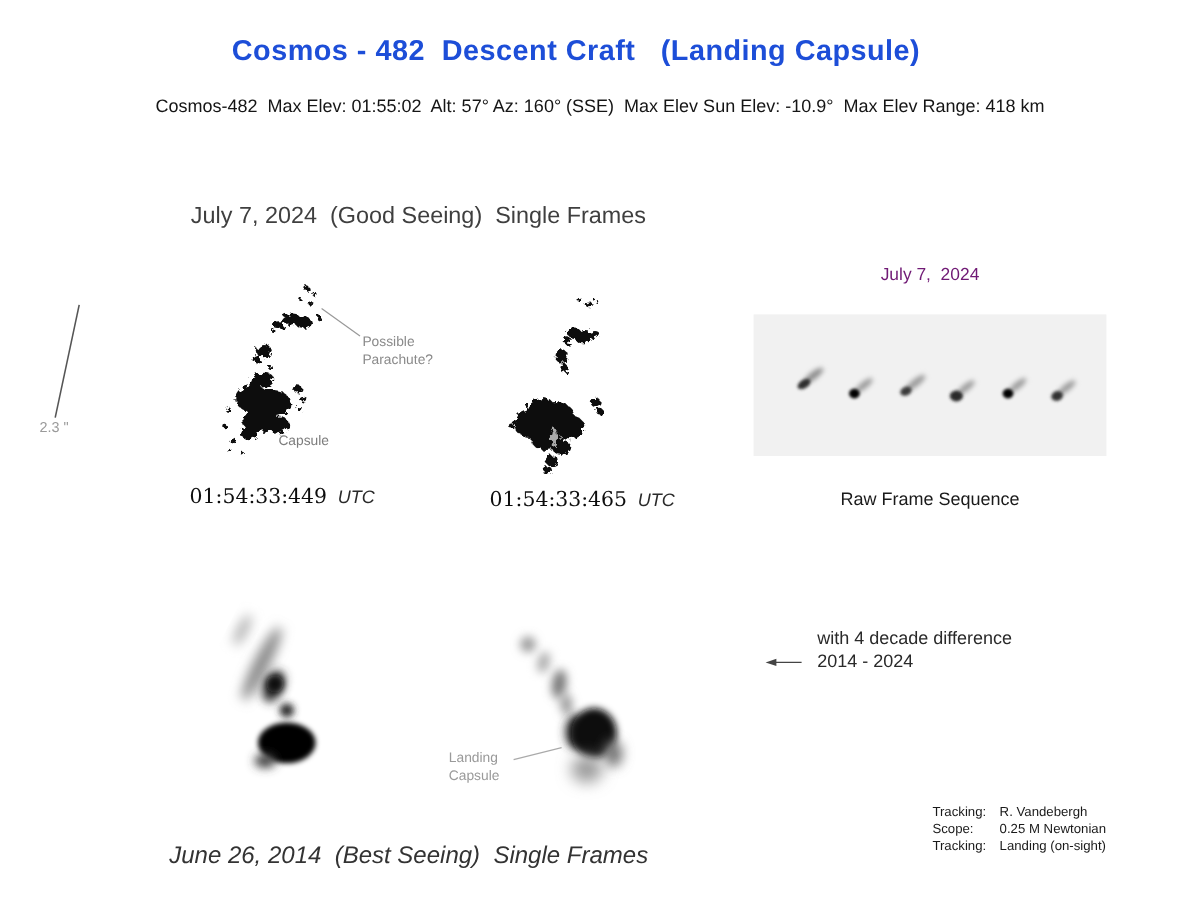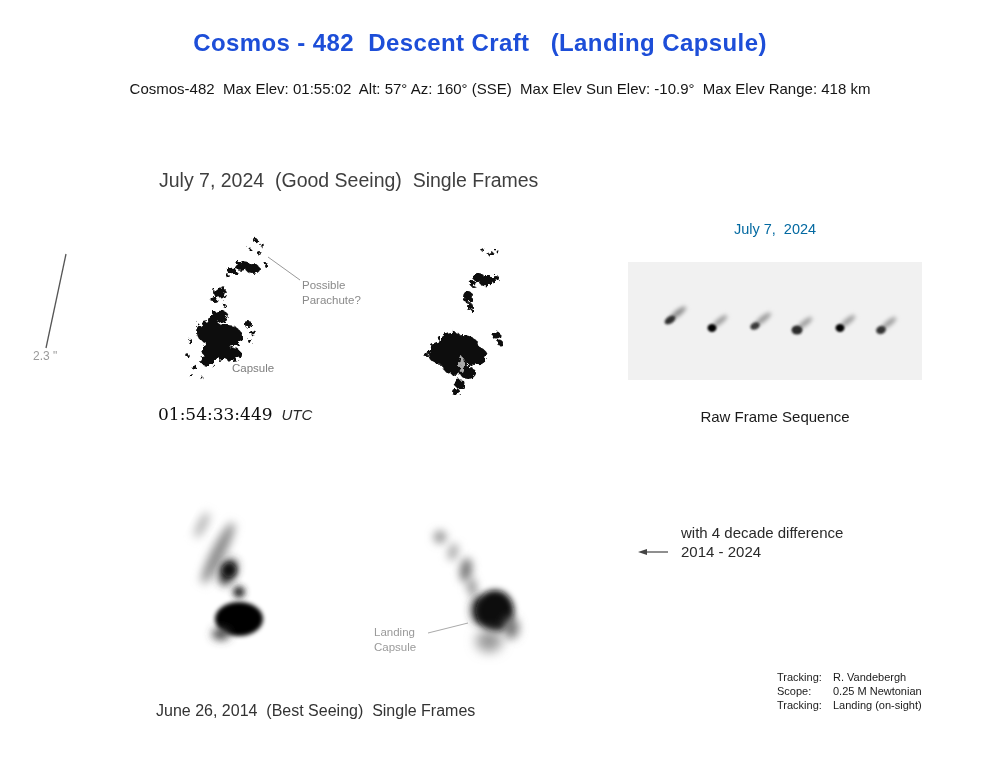--- a/index.html
+++ b/index.html
@@ -29,29 +29,30 @@
     text-align: center;
     font-size: 15px;
     color: #151515;
   }
   .h-good {
     left: 159px; top: 169px;
     font-size: 19.5px;
     color: #3f3f3f;
   }
   .h-best {
-    left: 156px; top: 702px;
-    font-size: 16px;
+    left: 141px; top: 702px;
+    font-size: 20px;
     color: #333333;
+    font-style: italic;
   }
   .h-raw {
     left: 628px; top: 221px; width: 294px;
     text-align: center;
     font-size: 14.5px;
-    color: #0369a1;
+    color: #701a75;
   }
   .raw-caption {
     left: 628px; top: 408px; width: 294px;
     text-align: center;
     font-size: 15px;
     color: #1a1a1a;
   }
   .raw-strip {
     left: 628px; top: 262px;
     width: 294px; height: 118px;
@@ -206,20 +207,23 @@
       <ellipse cx="48" cy="138" rx="8" ry="6"></ellipse>
       <ellipse cx="76" cy="100" rx="4.5" ry="3.5"></ellipse>
       <ellipse cx="80" cy="108" rx="3" ry="2.4"></ellipse>
       <ellipse cx="42" cy="130" rx="3" ry="8" fill="#ffffff" opacity="0.65"></ellipse>
       <ellipse cx="40" cy="149" rx="5.5" ry="4.5"></ellipse>
       <ellipse cx="36" cy="157" rx="4" ry="3.5"></ellipse>
       <circle cx="6" cy="120" r="2"></circle>
     </g>
   </svg>
 
+  <div class="abs ts ts2">
+    <span>01:54:33:465</span><span class="utc">UTC</span>
+  </div>
 
   <div class="abs h-raw pre">July 7,  2024</div>
   <div class="abs raw-strip">
     <svg width="294" height="118" viewBox="0 0 294 118">
       <g>
         <ellipse cx="50" cy="51" rx="10" ry="3" transform="rotate(-38 50 51)" fill="#8a8a8a" filter="url(#b2)"></ellipse>
         <ellipse cx="42" cy="58" rx="6" ry="3.5" transform="rotate(-33 42 58)" fill="#2e2e2e" filter="url(#b1)"></ellipse>
         <ellipse cx="92" cy="59" rx="9" ry="2.8" transform="rotate(-38 92 59)" fill="#999999" filter="url(#b2)"></ellipse>
         <ellipse cx="84" cy="66" rx="4.5" ry="4" fill="#000000" filter="url(#b1)"></ellipse>
         <ellipse cx="135" cy="57" rx="10" ry="3" transform="rotate(-38 135 57)" fill="#999999" filter="url(#b2)"></ellipse>

